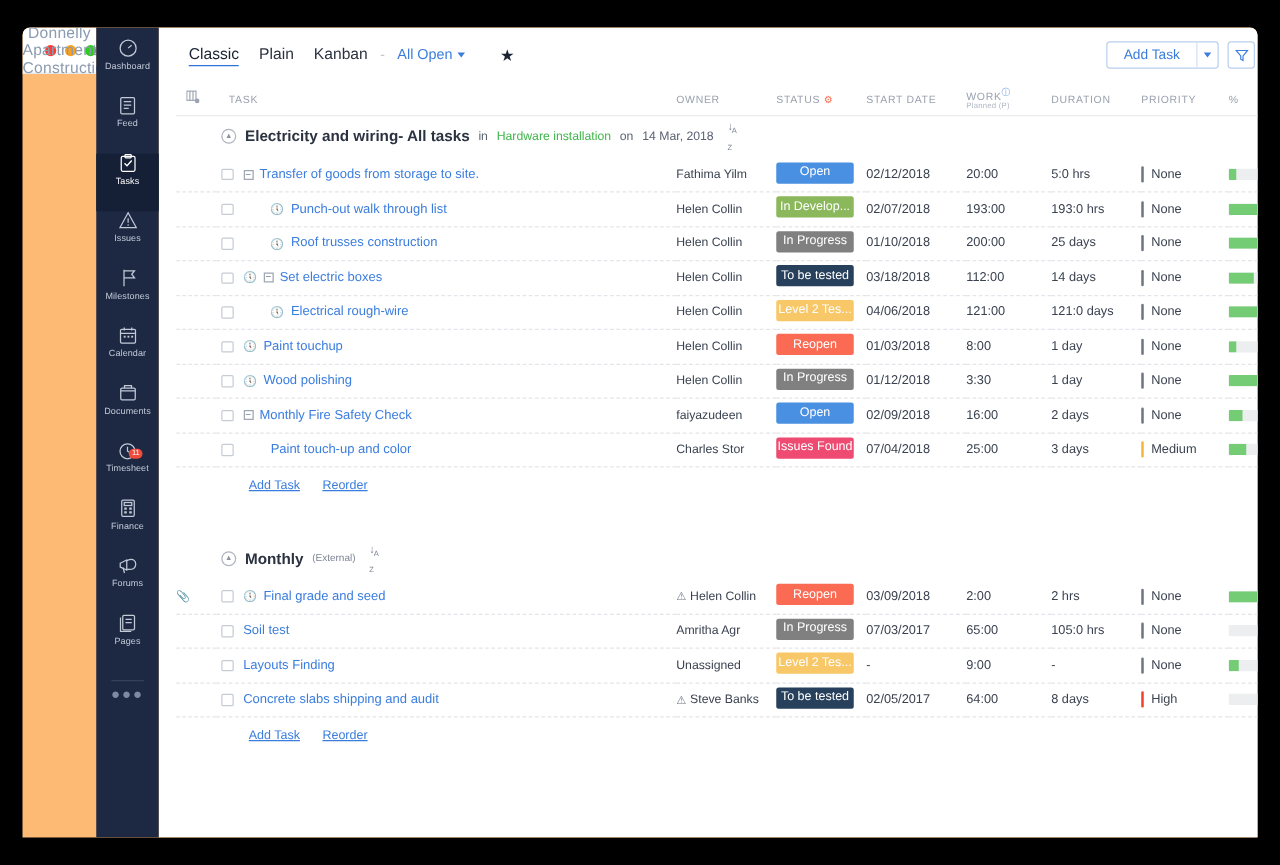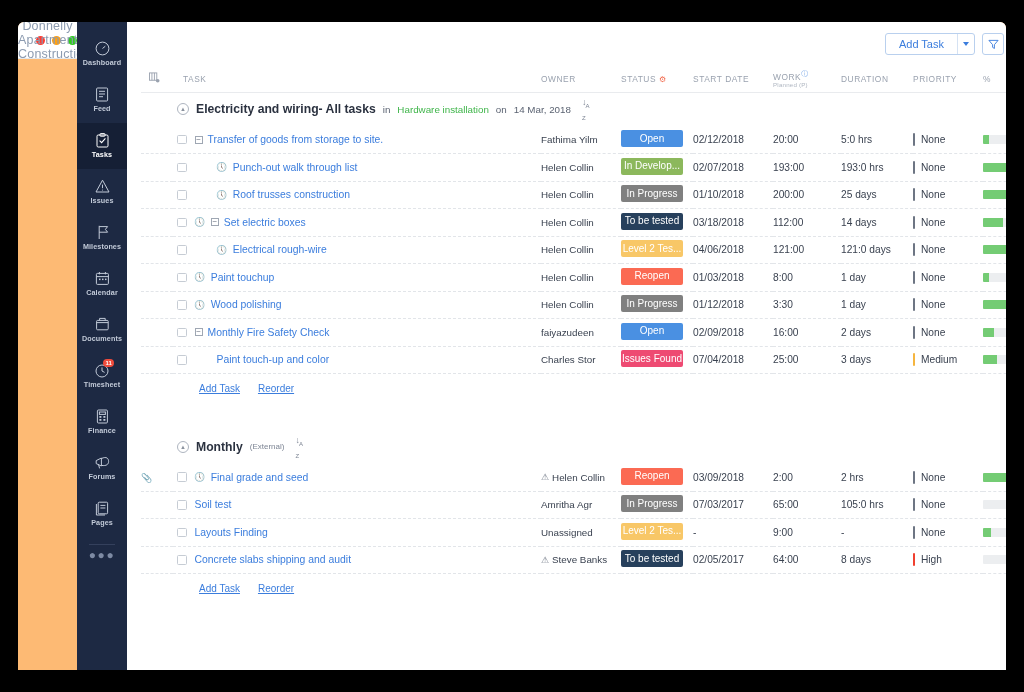--- a/index.html
+++ b/index.html
@@ -50,25 +50,23 @@
     flex: 0 0 50px;
     padding-top: 9px;
     color: #b6bfd0;
     position: relative;
   }
   .nav-item {
     height: 46px;
     display: flex;
     flex-direction: column;
     align-items: center;
-    justify-content: center;
     gap: 3px;
     cursor: pointer;
     position: relative;
-    font-weight: bold;
   }
   .nav-item.active { background: #151f35; }
   .nav-ico {
     width: 15px; height: 15px;
     display: block;
     position: relative;
   }
   .nav-ico svg { display: block; }
   .nav-label {
     font-size: 7.2px;
@@ -440,20 +438,31 @@
             <span class="nav-label">Pages</span>
           </div>
         </div>
       <div class="nav-sep"></div>
       <div class="nav-more">●●●</div>
     </div>
 
     <div class="content">
 
       <div class="toolbar">
+        <div class="view-tabs">
+          <span class="vtab active">Classic</span>
+          <span class="vtab">Plain</span>
+          <span class="vtab">Kanban</span>
+          <span class="vsep">-</span>
+          <span class="filter-sel">
+            <span>All Open</span>
+            <span class="caret"></span>
+          </span>
+          <span class="star">★</span>
+        </div>
         <div class="toolbar-right">
           <div class="btn-split">
             <span class="lbl">Add Task</span>
             <span class="arw">
                 <span class="caret"></span>
               </span>
           </div>
           <div class="icon-btn">
             <svg width="11" height="11" viewBox="0 0 12 12">
                 <path d="M1 1.5h10L7 6.2v4.1L5 9.1V6.2z" fill="none" stroke="#3b7ddd" stroke-width="1"></path>

